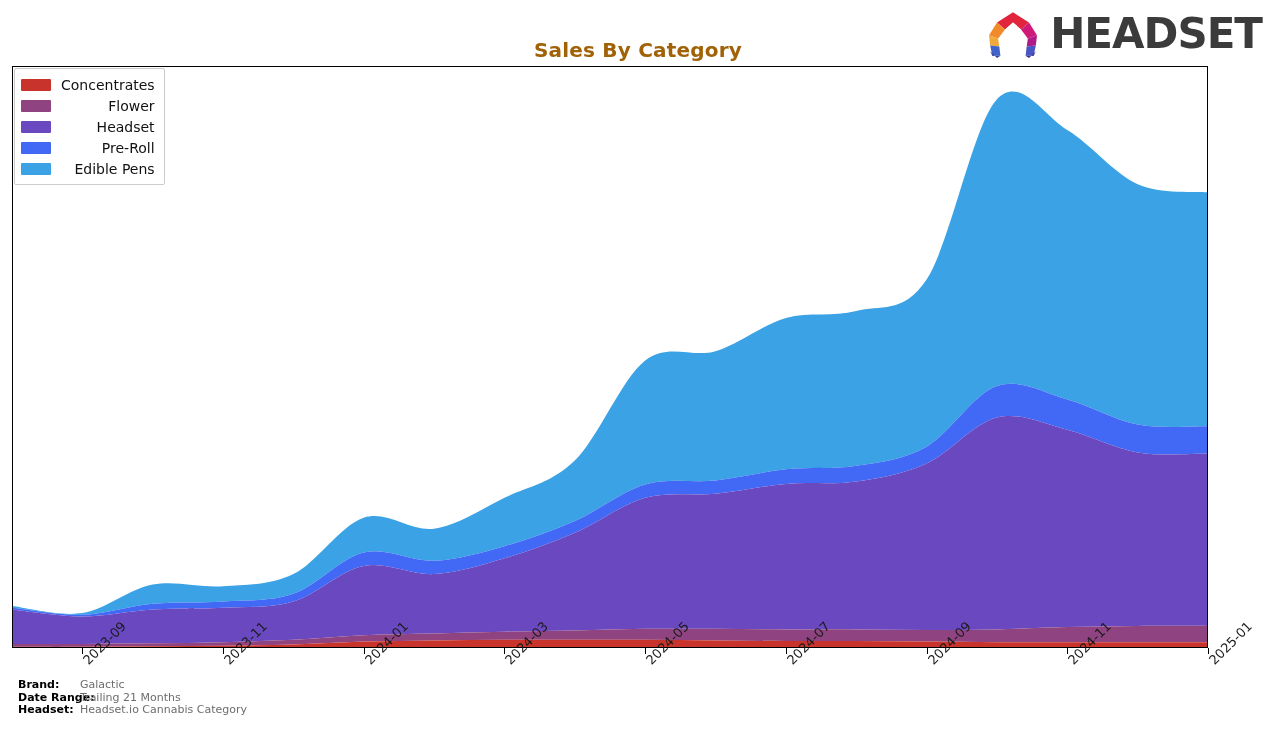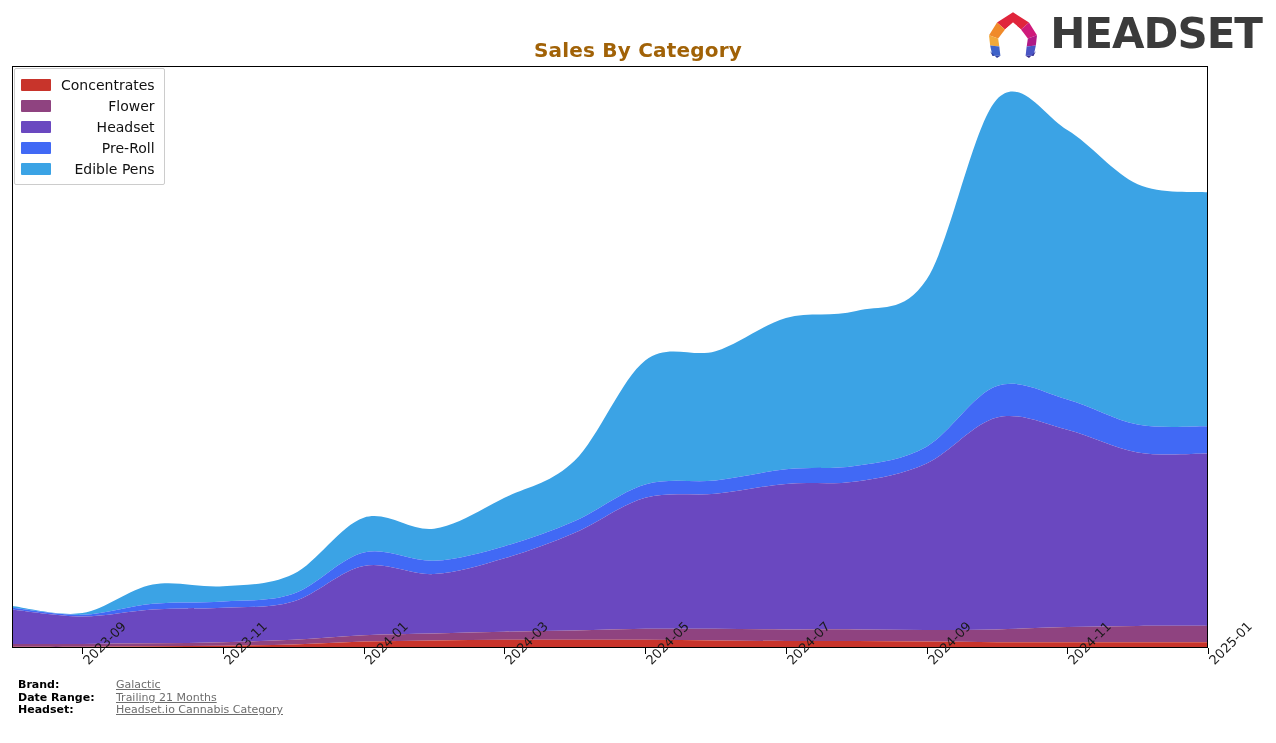--- a/index.html
+++ b/index.html
@@ -69,26 +69,26 @@
     transform:rotate(-45deg);
     transform-origin:left top;
   }
 
   
   #footer-meta{
     position:absolute;left:18px;top:679px;
     z-index:4;
     font-size:11px;line-height:12.6px;
   }
-  .meta-row{display:flex;align-items:flex-end;gap:36px;}
+  .meta-row{display:flex;align-items:flex-end;}
   .meta-key{
     font-weight:bold;color:#000000;
     width:62px;flex:none;white-space:nowrap;
   }
-  .meta-val{color:#6d6d6d;white-space:nowrap;text-decoration:underline;}
+  .meta-val{color:#6d6d6d;white-space:nowrap;}
 </style>
 </head>
 <body>
 
 <div id="root">
 
   <div class="chart-title">Sales By Category</div>
 
   <div class="brand-logo">
     <svg class="mark" viewBox="0 0 100 84">

